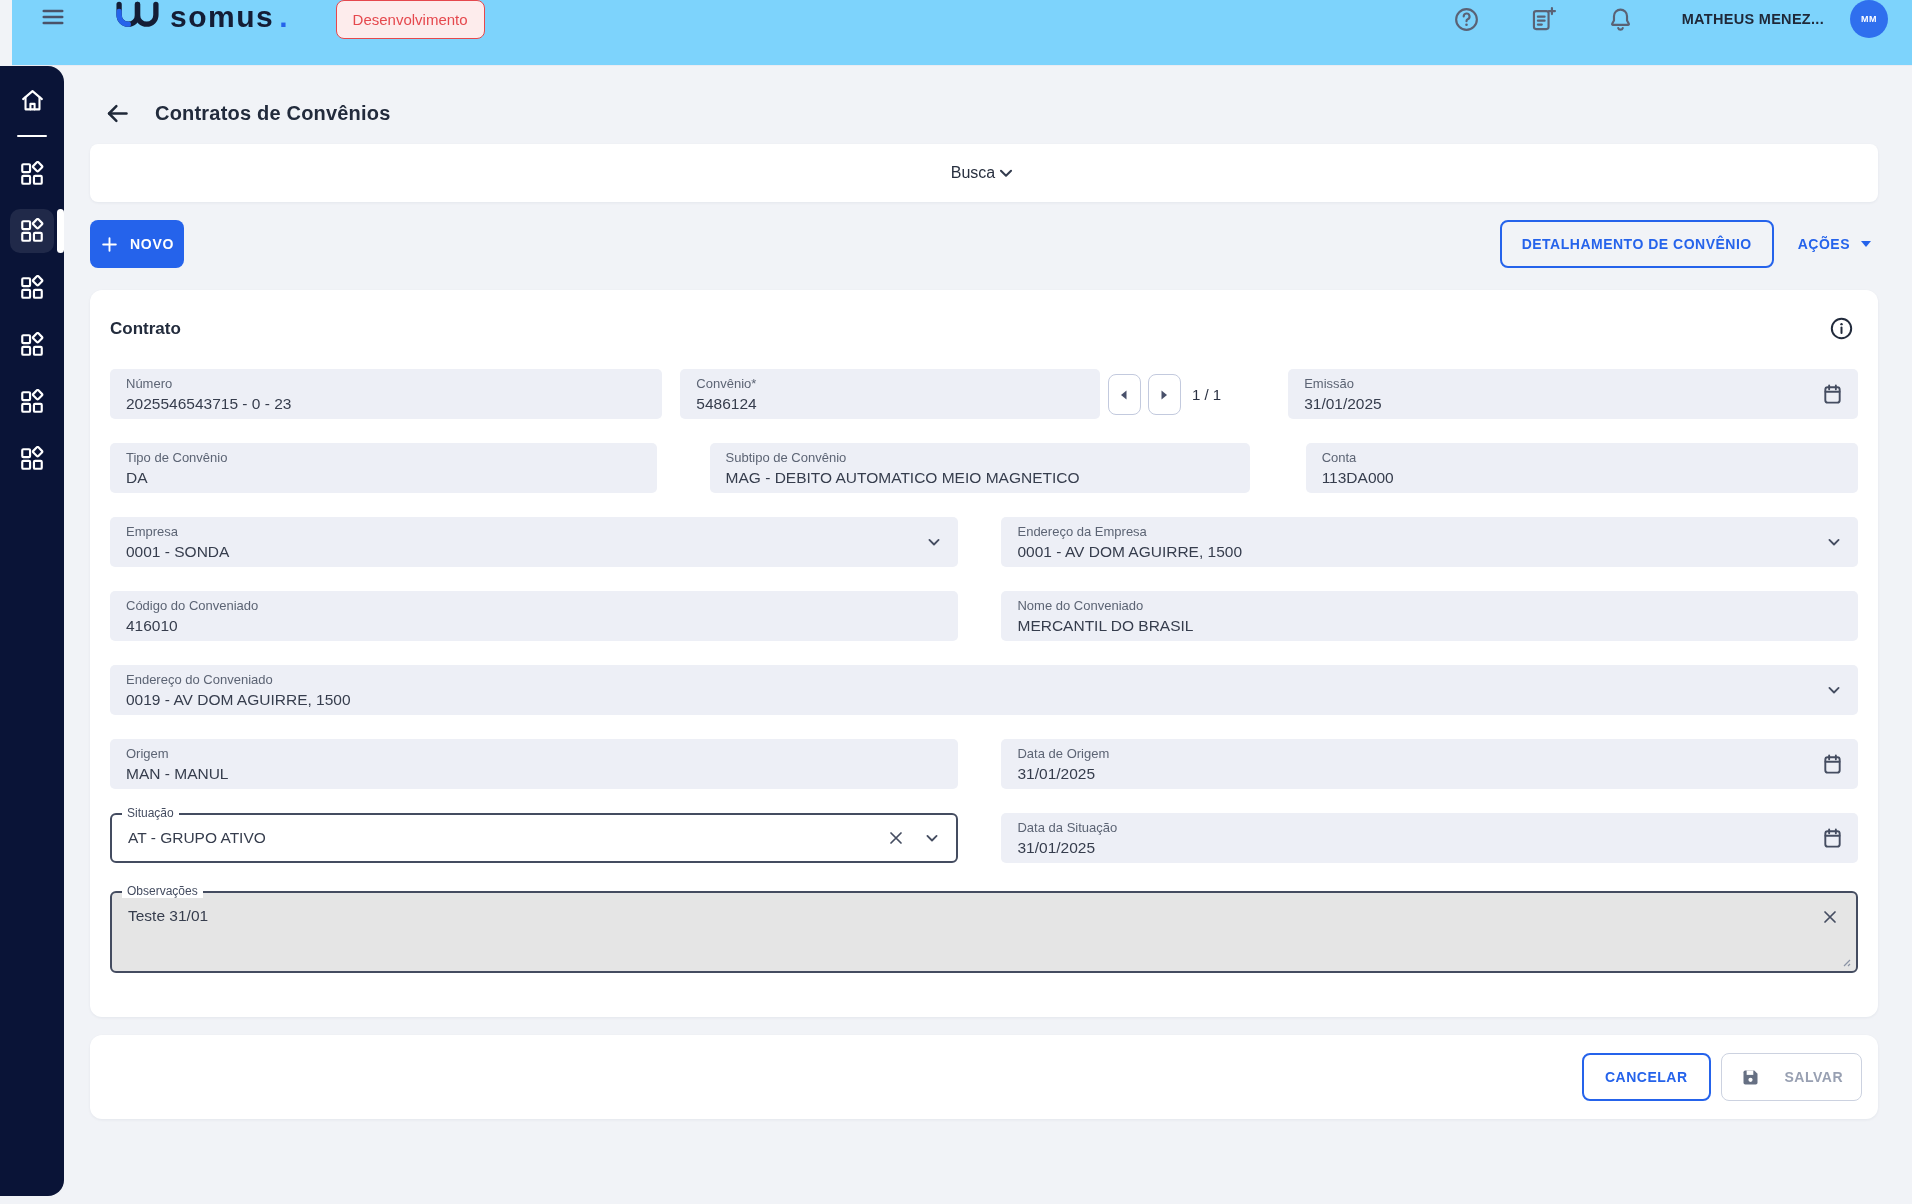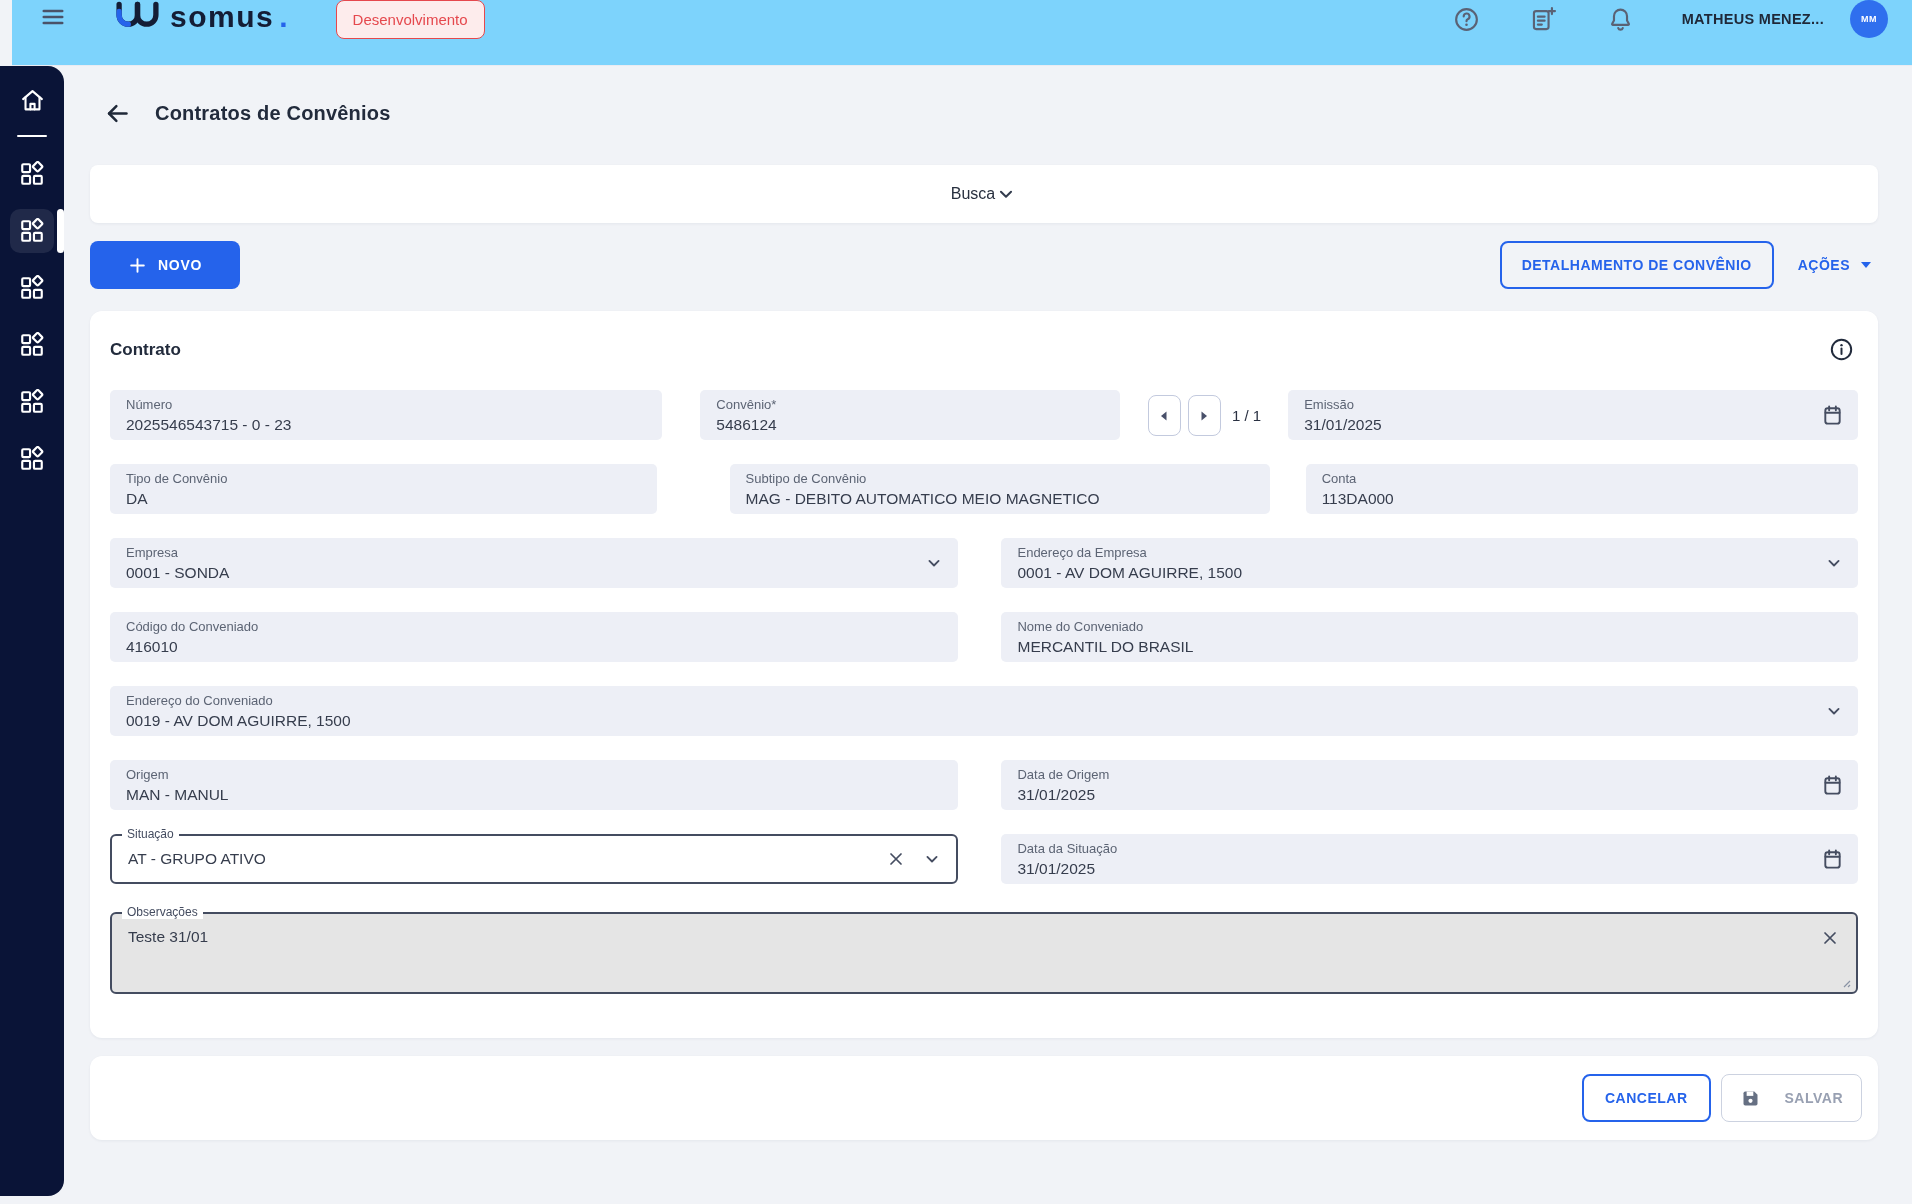--- a/index.html
+++ b/index.html
@@ -40,54 +40,54 @@
   .side-item {
     width:44px; height:44px; margin:0 auto 13px; display:flex; align-items:center;
     justify-content:center; position:relative; border-radius:10px; cursor:pointer; color:#fff;
   }
   .side-item.active { background:rgba(255,255,255,.09); }
   .active-pill { position:absolute; right:-10px; top:0; width:7px; height:44px; border-radius:4px; background:#fff; }
   .side-divider { width:30px; height:2px; background:#fff; border-radius:1px; margin:6px auto 15px; }
 
   
   .main { position:absolute; left:64px; top:66px; right:0; bottom:0; padding:30px 34px 0 26px; }
-  .page-head { display:flex; align-items:center; gap:22px; margin:2px 0 36px 12px; }
+  .page-head { display:flex; align-items:center; gap:22px; margin:2px 0 15px 12px; }
   .back-btn { background:none; border:none; padding:2px; display:flex; cursor:pointer; color:#1f2838; }
   .page-title { font-size:20px; font-weight:700; color:#222b3c; letter-spacing:.2px; }
 
   .busca {
     background:#fff; border-radius:8px; height:58px; display:flex; align-items:center;
     justify-content:center; padding:0 24px; cursor:pointer;
     box-shadow:0 1px 3px rgba(25,35,65,.06);
   }
   .busca-label { font-size:16px; color:#28303f; font-weight:500; }
 
   .toolbar { display:flex; align-items:center; margin:18px 0 22px; }
   .btn-novo {
-    background:#2563eb; color:#fff; height:48px; padding:0 38px; border:none; border-radius:8px;
+    background:#2563eb; color:#fff; height:48px; padding:0 10px; border:none; border-radius:8px;
     font:700 14px/1 "Liberation Sans",sans-serif; letter-spacing:.7px;
     display:flex; align-items:center; gap:11px; cursor:pointer;
   }
   .btn-detail {
     margin-left:auto; height:48px; padding:0 20px; background:transparent; border:2px solid #2563eb;
     color:#2563eb; border-radius:8px; font:600 14px/1 "Liberation Sans",sans-serif;
     letter-spacing:.5px; cursor:pointer;
   }
   .btn-actions {
     margin-left:18px; background:none; border:none; color:#2563eb; padding:8px 6px;
     font:600 14px/1 "Liberation Sans",sans-serif; letter-spacing:.5px;
     display:flex; align-items:center; gap:10px; cursor:pointer;
   }
 
   .card { background:#fff; border-radius:12px; padding:20px 20px 44px; box-shadow:0 1px 3px rgba(25,35,65,.06); }
   .card-head { display:flex; justify-content:space-between; align-items:center; margin:4px 0 26px; padding:0 2px 0 0; }
   .section-title { font-size:17px; font-weight:700; color:#222b3c; }
   .info-btn { background:none; border:none; padding:2px; display:flex; cursor:pointer; color:#222b3c; }
 
-  .frow { display:flex; margin-bottom:24px; align-items:flex-start;gap:20px; }
+  .frow { display:flex; margin-bottom:24px; align-items:flex-start; }
   .field {
     position:relative; background:#edeff6; border-radius:5px; height:50px; padding:7px 16px 0;
   }
   .f-label { display:block; font-size:13px; color:#5c6474; white-space:nowrap; }
   .f-value { display:block; font-size:15.5px; color:#363d4d; margin-top:4px; white-space:nowrap; overflow:hidden; }
   .trail { position:absolute; right:14px; top:50%; transform:translateY(-50%); display:flex; align-items:center; gap:16px; }
   .trail button { background:none; border:none; padding:0; display:flex; cursor:pointer; color:#454d61; }
 
   .field.outlined {
     background:#fff; border:2px solid #444c60; border-radius:6px; display:flex; align-items:center;

